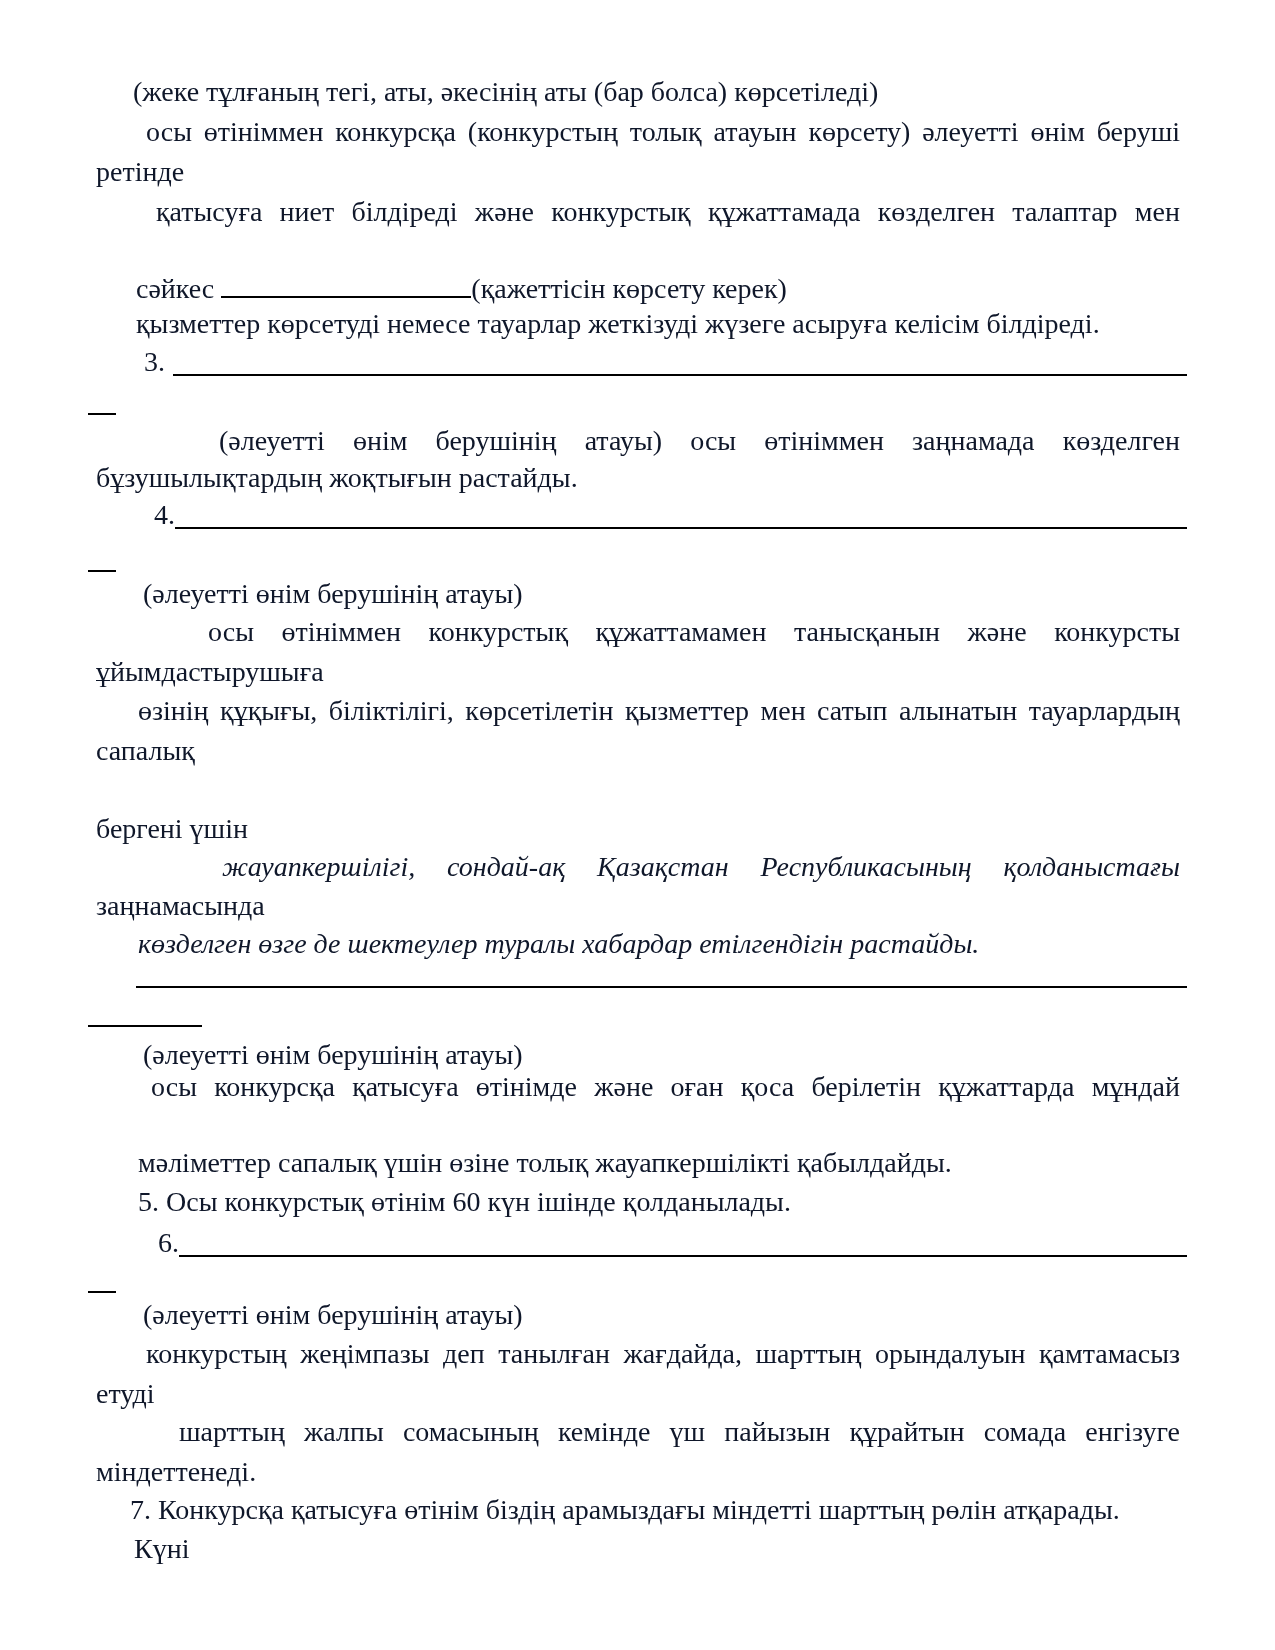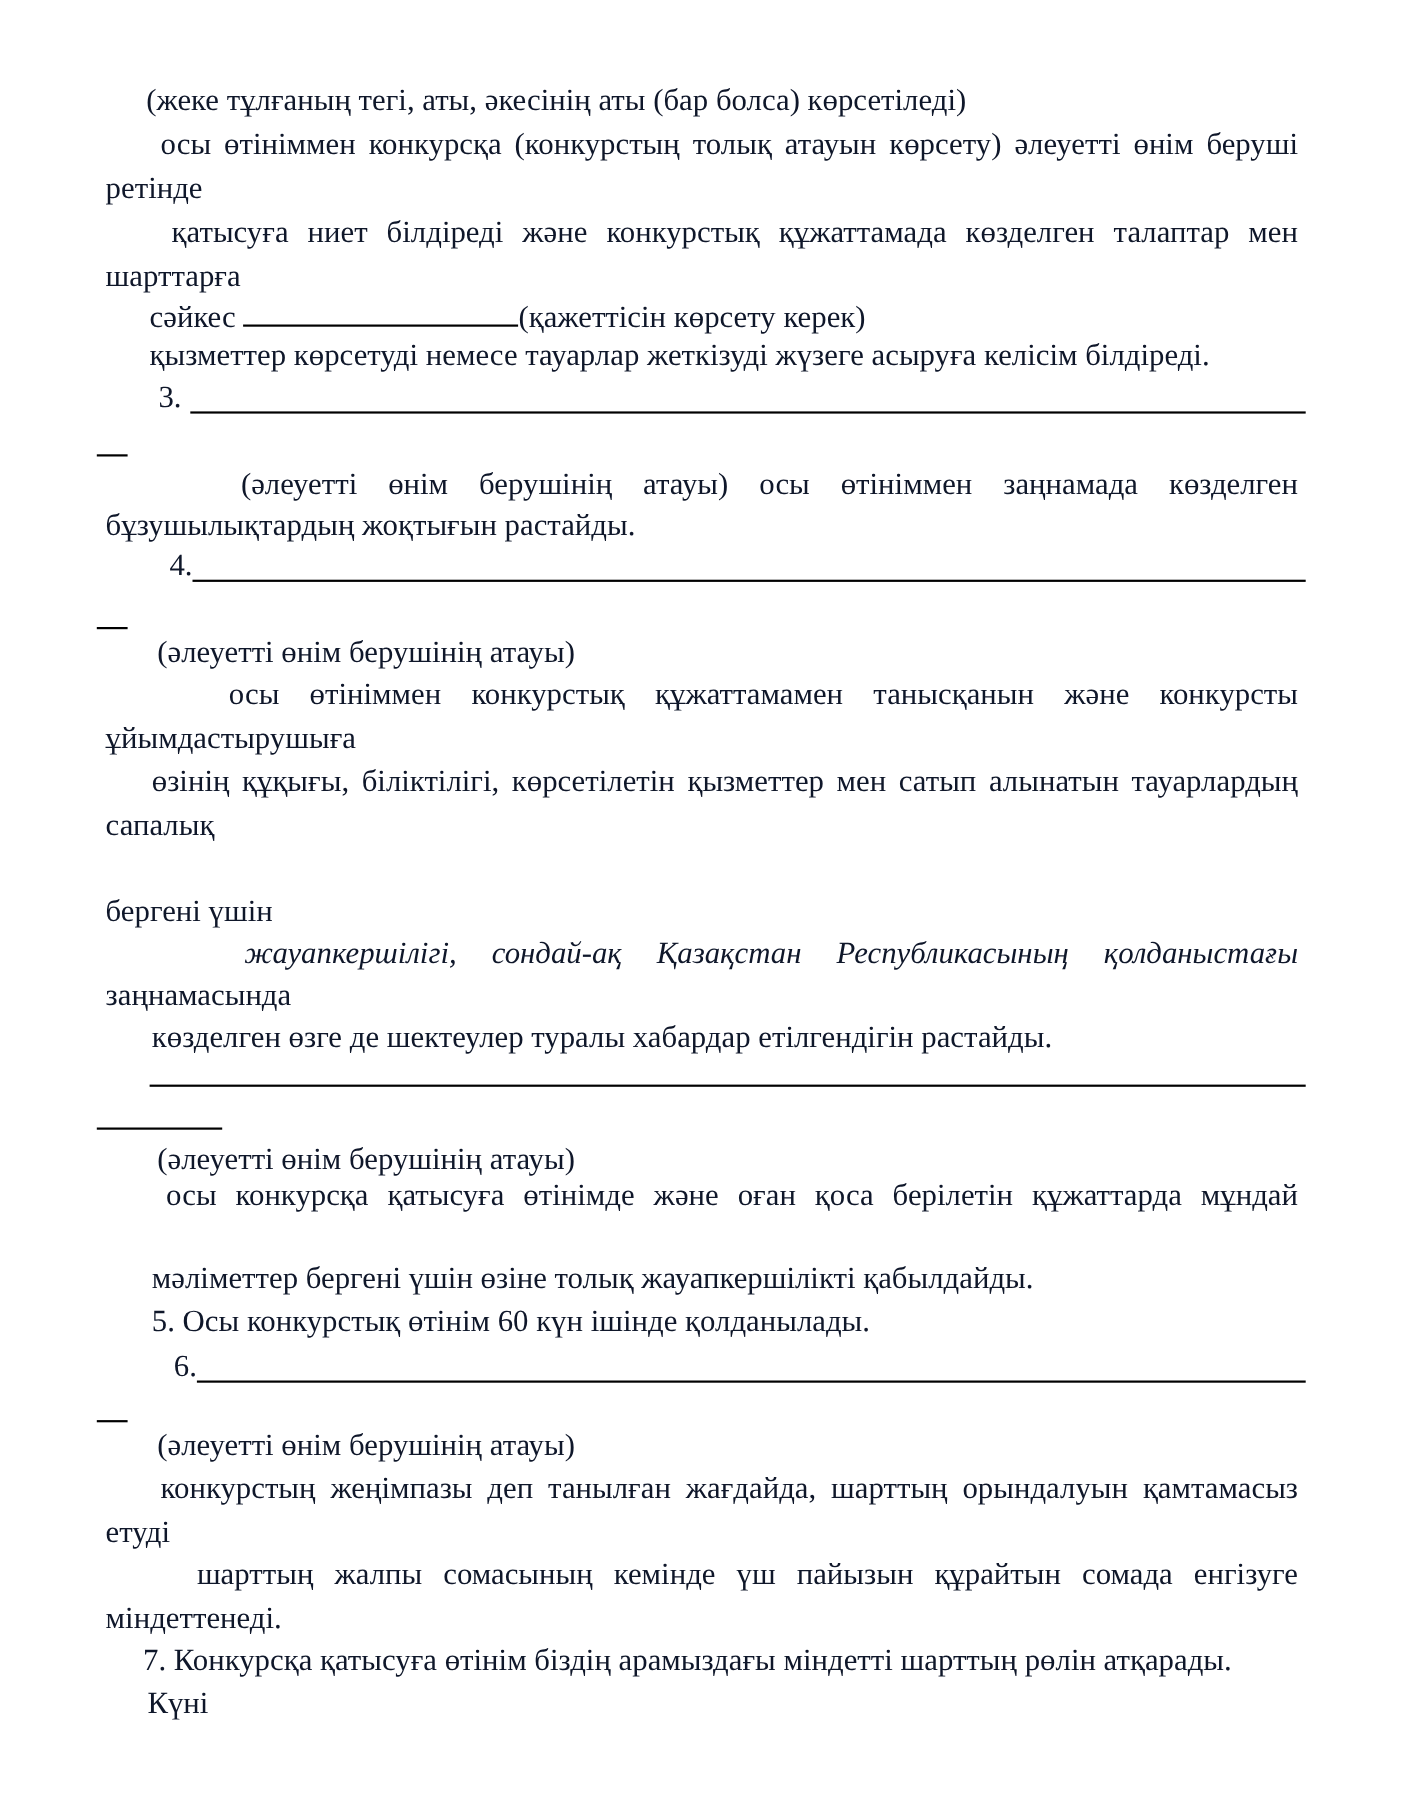--- a/index.html
+++ b/index.html
@@ -38,21 +38,20 @@
   }
 </style>
 </head>
 <body>
 
 <div id="page">
     <div class="row" style="top: 75px; padding-left: 37px;"><span>(жеке тұлғаның тегі, аты, әкесінің аты (бар болса) көрсетіледі)</span></div>
     <div class="row j" style="top: 115px; padding-left: 50px;"><span>осы өтініммен конкурсқа (конкурстың толық атауын көрсету) әлеуетті өнім беруші</span></div>
     <div class="row" style="top: 155px; padding-left: 0px;"><span>ретінде</span></div>
     <div class="row j" style="top: 195px; padding-left: 60px;"><span>қатысуға ниет білдіреді және конкурстық құжаттамада көзделген талаптар мен</span></div>
-    <div class="row" style="top: 235px; padding-left: 0px;"><span>шарттарға</span></div>
     <div class="row" style="top: 272px; padding-left: 40px;"><span>сәйкес</span> <span class="irule"></span><span>(қажеттісін көрсету керек)</span></div>
     <div class="row" style="top: 307px; padding-left: 40px;"><span>қызметтер көрсетуді немесе тауарлар жеткізуді жүзеге асыруға келісім білдіреді.</span></div>
     <div class="row flexrow" style="top: 345px; padding-left: 48px;">
       <span class="lbl">3.</span>
       <span class="fill" style="margin-left: 8px;"></span>
     </div>
     <div class="hr" style="top: 413px; left: 88px; width: 28px;"></div>
     <div class="row" style="top: 461px; padding-left: 0px;"><span>бұзушылықтардың жоқтығын растайды.</span></div>
     <div class="row j" style="top: 424px; padding-left: 123px;"><span>(әлеуетті өнім берушінің атауы) осы өтініммен заңнамада көзделген</span></div>
     <div class="row flexrow" style="top: 498px; padding-left: 58px;">
@@ -61,26 +60,26 @@
     </div>
     <div class="hr" style="top: 570px; left: 88px; width: 28px;"></div>
     <div class="row" style="top: 577px; padding-left: 47px;"><span>(әлеуетті өнім берушінің атауы)</span></div>
     <div class="row j" style="top: 615px; padding-left: 112px;"><span>осы өтініммен конкурстық құжаттамамен танысқанын және конкурсты</span></div>
     <div class="row" style="top: 655px; padding-left: 0px;"><span>ұйымдастырушыға</span></div>
     <div class="row j" style="top: 694px; padding-left: 42px;"><span>өзінің құқығы, біліктілігі, көрсетілетін қызметтер мен сатып алынатын тауарлардың</span></div>
     <div class="row" style="top: 734px; padding-left: 0px;"><span>сапалық</span></div>
     <div class="row" style="top: 812px; padding-left: 0px;"><span>бергені үшін</span></div>
     <div class="row j" style="top: 850px; padding-left: 126px; font-style: italic;"><span>жауапкершілігі, сондай-ақ Қазақстан Республикасының қолданыстағы</span></div>
     <div class="row" style="top: 889px; padding-left: 0px;"><span>заңнамасында</span></div>
-    <div class="row" style="top: 927px; padding-left: 42px;"><span>көзделген өзге де шектеулер туралы хабардар етілгендігін растайды.</span></div>
+    <div class="row" style="top: 927px; padding-left: 42px; font-style: italic;"><span>көзделген өзге де шектеулер туралы хабардар етілгендігін растайды.</span></div>
     <div class="hr" style="top: 986px; left: 136px; width: 1051px;"></div>
     <div class="hr" style="top: 1025px; left: 88px; width: 114px;"></div>
     <div class="row" style="top: 1038px; padding-left: 47px;"><span>(әлеуетті өнім берушінің атауы)</span></div>
     <div class="row j" style="top: 1070px; padding-left: 55px;"><span>осы конкурсқа қатысуға өтінімде және оған қоса берілетін құжаттарда мұндай</span></div>
-    <div class="row" style="top: 1146px; padding-left: 42px;"><span>мәліметтер бергені үшін өзіне толық жауапкершілікті қабылдайды.</span></div>
+    <div class="row" style="top: 1146px; padding-left: 42px;"><span>мәліметтер сапалық үшін өзіне толық жауапкершілікті қабылдайды.</span></div>
     <div class="row" style="top: 1185px; padding-left: 42px;"><span>5. Осы конкурстық өтінім 60 күн ішінде қолданылады.</span></div>
     <div class="row flexrow" style="top: 1226px; padding-left: 62px;">
       <span class="lbl">6.</span>
       <span class="fill" style="margin-left: 0px;"></span>
     </div>
     <div class="hr" style="top: 1291px; left: 88px; width: 28px;"></div>
     <div class="row" style="top: 1298px; padding-left: 47px;"><span>(әлеуетті өнім берушінің атауы)</span></div>
     <div class="row j" style="top: 1337px; padding-left: 50px;"><span>конкурстың жеңімпазы деп танылған жағдайда, шарттың орындалуын қамтамасыз</span></div>
     <div class="row" style="top: 1377px; padding-left: 0px;"><span>етуді</span></div>
     <div class="row j" style="top: 1415px; padding-left: 83px;"><span>шарттың жалпы сомасының кемінде үш пайызын құрайтын сомада енгізуге</span></div>

